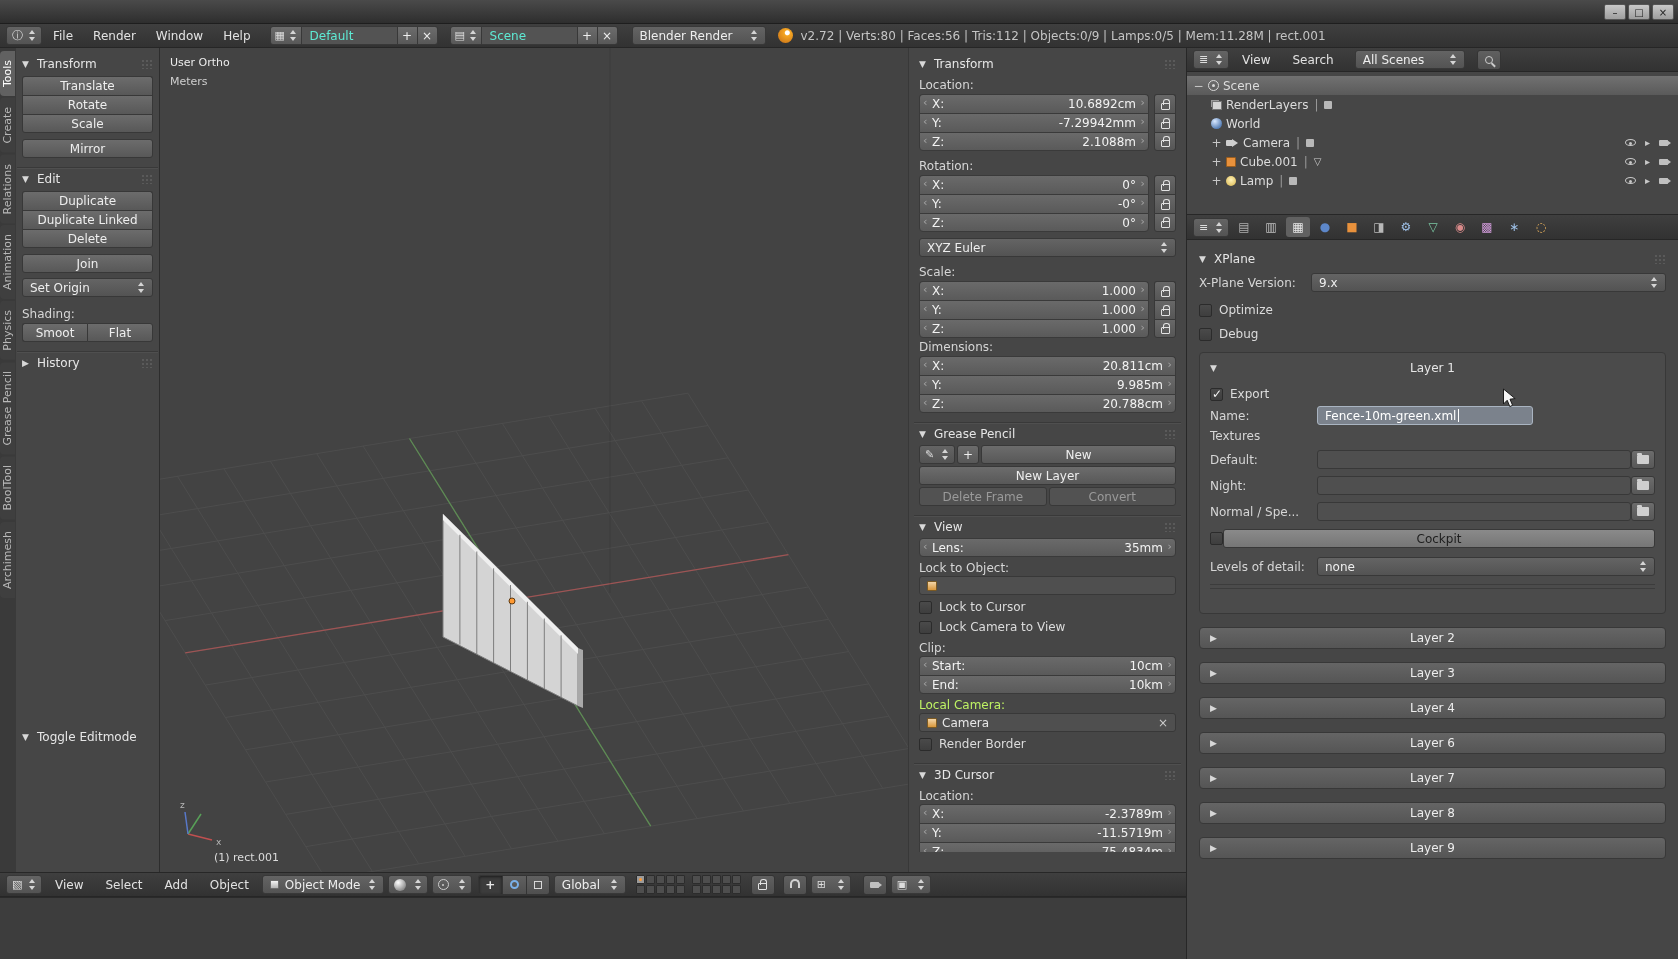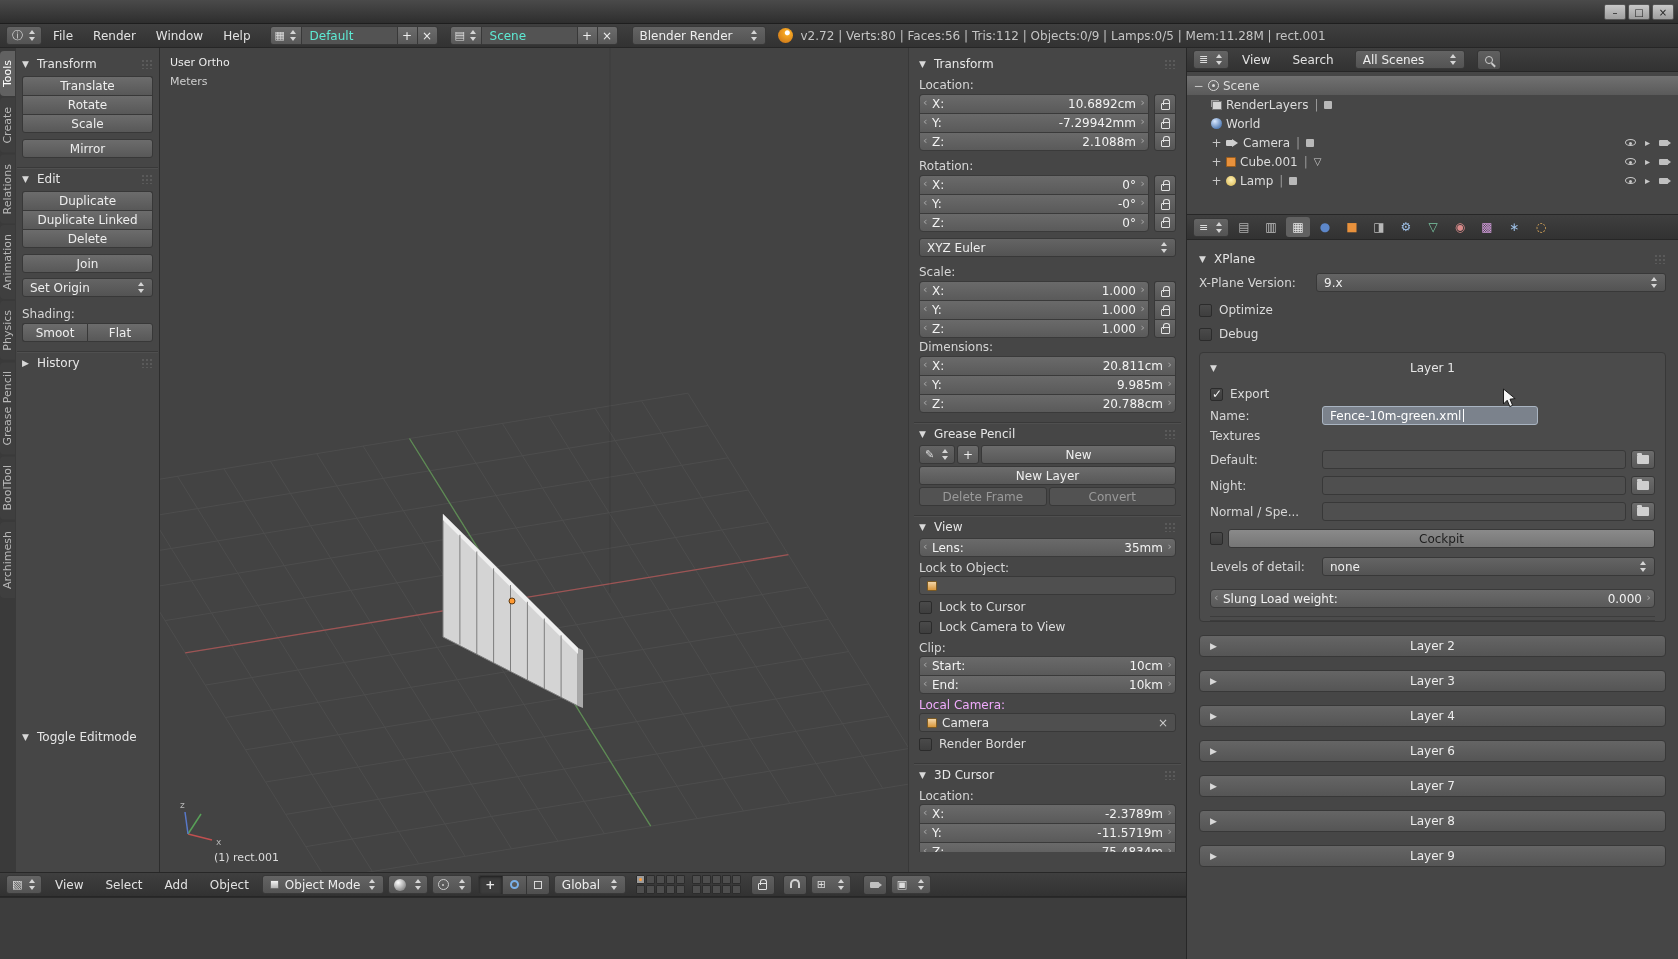--- a/index.html
+++ b/index.html
@@ -82,21 +82,21 @@
 .worldicon{width:11px;height:11px;border-radius:50%;background:radial-gradient(circle at 35% 30%,#d8e8ff,#5a82b8 70%);flex:0 0 auto}
 .camicon{width:13px;height:9px;position:relative;flex:0 0 auto}
 .camicon::before{content:"";position:absolute;left:0;top:2px;width:7px;height:6px;background:#cfcfcf;border-radius:1px}
 .camicon::after{content:"";position:absolute;left:6px;top:1px;border-top:4px solid transparent;border-bottom:4px solid transparent;border-left:6px solid #cfcfcf}
 .meshicon{width:10px;height:10px;background:#e8913c;border:1px solid #9a5d1e;border-radius:1px;flex:0 0 auto}
 .lampicon{width:10px;height:10px;border-radius:50%;background:radial-gradient(circle at 50% 40%,#fff2b8,#d8b44a);flex:0 0 auto}
 .datasq{width:8px;height:8px;background:#b8b8b8;border-radius:1px}
 
 .ptab{width:24px;height:20px;display:flex;align-items:center;justify-content:center;border-radius:3px;font-size:12px}
 .ptab.active{background:#616161}
-.prow{display:flex;align-items:center;margin-top:6px;gap:5px}
+.prow{display:flex;align-items:center;margin-top:6px;}
 .plabel{width:107px;flex:0 0 auto;color:#d6d6d6;white-space:nowrap}
 .layerbox{height:22px;border:1px solid #383838;border-radius:4px;background:linear-gradient(#656565,#555);display:flex;align-items:center;justify-content:center;position:relative;margin-top:13px;color:#ededed}
 .layerbox .tri{position:absolute;left:10px;top:5px}
 .lcell{width:9px;height:9px;background:#4e4e4e;border:1px solid #2c2c2c;border-radius:1px;position:relative}
 .lcell.on{background:#9a9a9a}
 .lcell.on::after{content:"";position:absolute;inset:2px;border-radius:50%;background:#ff9a33}
 .lrow{display:flex;gap:1px}
 .lgap{width:5px}
 .hbtn{width:24px;height:20px;display:flex;align-items:center;justify-content:center;background:linear-gradient(#606060,#4f4f4f);border:1px solid #343434;border-radius:3px}
 .hbtn.pressed{background:#3c3c3c;box-shadow:inset 0 1px 3px rgba(0,0,0,.55)}
@@ -420,21 +420,21 @@
   <div class="stack">
     <div class="slider">
         <span>Start:</span>
         <span class="val">10cm</span>
       </div>
     <div class="slider">
         <span>End:</span>
         <span class="val">10km</span>
       </div>
   </div>
-  <div class="lbl" style="color:#f0abfc;margin-top:2px">Local Camera:</div>
+  <div class="lbl" style="color:#bef264;margin-top:2px">Local Camera:</div>
   <div class="tfield">
       <span class="minicube"></span>
       <span>Camera</span>
       <span style="margin-left:auto;color:#ccc">×</span>
     </div>
   <div class="cbrow" style="margin-top:2px">
       <span class="cb"></span>
       <span>Render Border</span>
     </div>
   <div class="psep"></div>
@@ -654,21 +654,21 @@
     </div>
     <div class="cbrow" style="margin-top:8px">
         <span class="cb"></span>
         <span>Optimize</span>
       </div>
     <div class="cbrow" style="margin-top:4px">
         <span class="cb"></span>
         <span>Debug</span>
       </div>
 
-    <div style="margin-top:8px;border:1px solid #383838;border-radius:4px;background:#4b4b4b;padding:4px 10px 0">
+    <div style="margin-top:8px;border:1px solid #383838;border-radius:4px;background:#4b4b4b;padding:4px 10px 24px">
       <div class="phead">
           <span class="tri open"></span>
           <span class="f1" style="text-align:center">Layer 1</span>
           <span style="width:11px"></span>
         </div>
       <div class="cbrow" style="margin-top:6px">
           <span class="cb on"></span>
           <span>Export</span>
         </div>
       <div class="prow" style="margin-top:2px">
@@ -703,24 +703,20 @@
         <span class="cb"></span>
         <div class="btn f1" style="background:linear-gradient(#8a8a8a,#767676);color:#1e1e1e">Cockpit</div>
       </div>
       <div class="prow" style="margin-top:9px">
         <span class="plabel">Levels of detail:</span>
         <div class="mselect f1">
             <span>none</span>
             <span class="updown"></span>
           </div>
       </div>
-      <div class="slider" style="margin-top:13px">
-          <span>Slung Load weight:</span>
-          <span class="val">0.000</span>
-        </div>
       <div style="margin-top:8px;border-top:1px solid #3c3c3c"></div>
       <div style="margin-top:3px;border-top:1px solid #3c3c3c"></div>
     </div>
 
     <div class="layerbox">
         <span class="tri closed"></span>
         <span>Layer 2</span>
       </div>
     <div class="layerbox">
         <span class="tri closed"></span>

